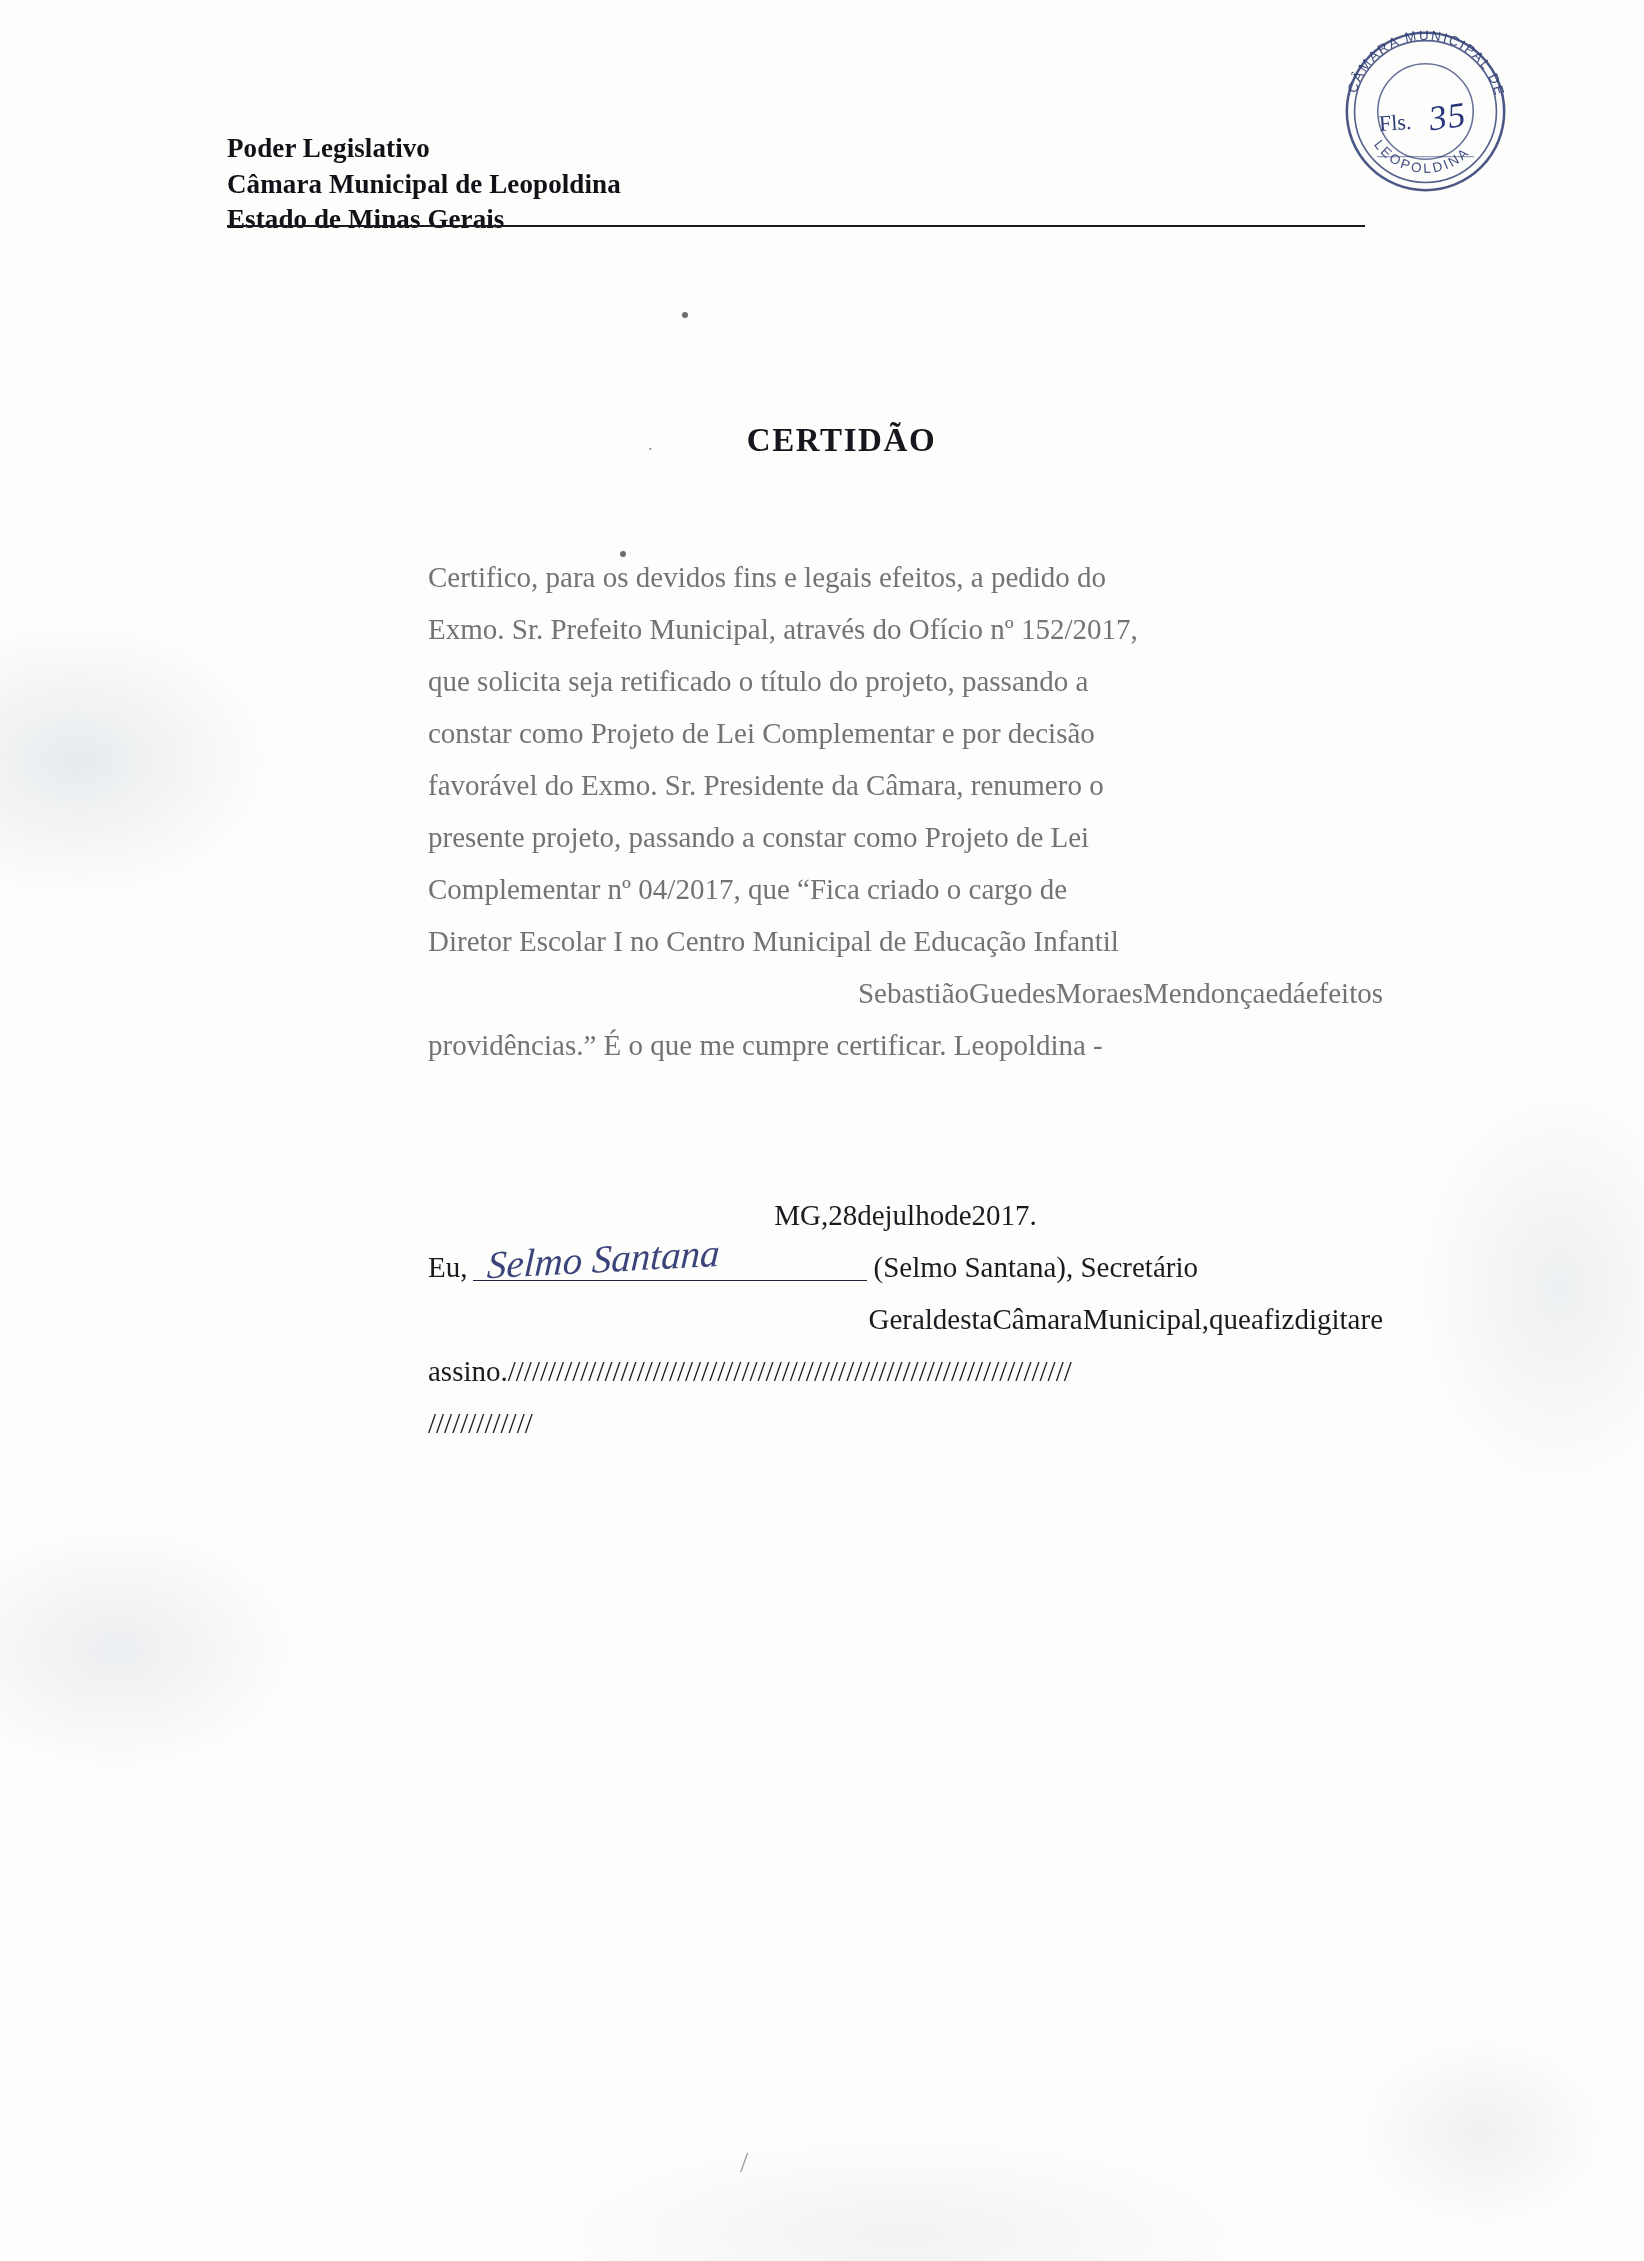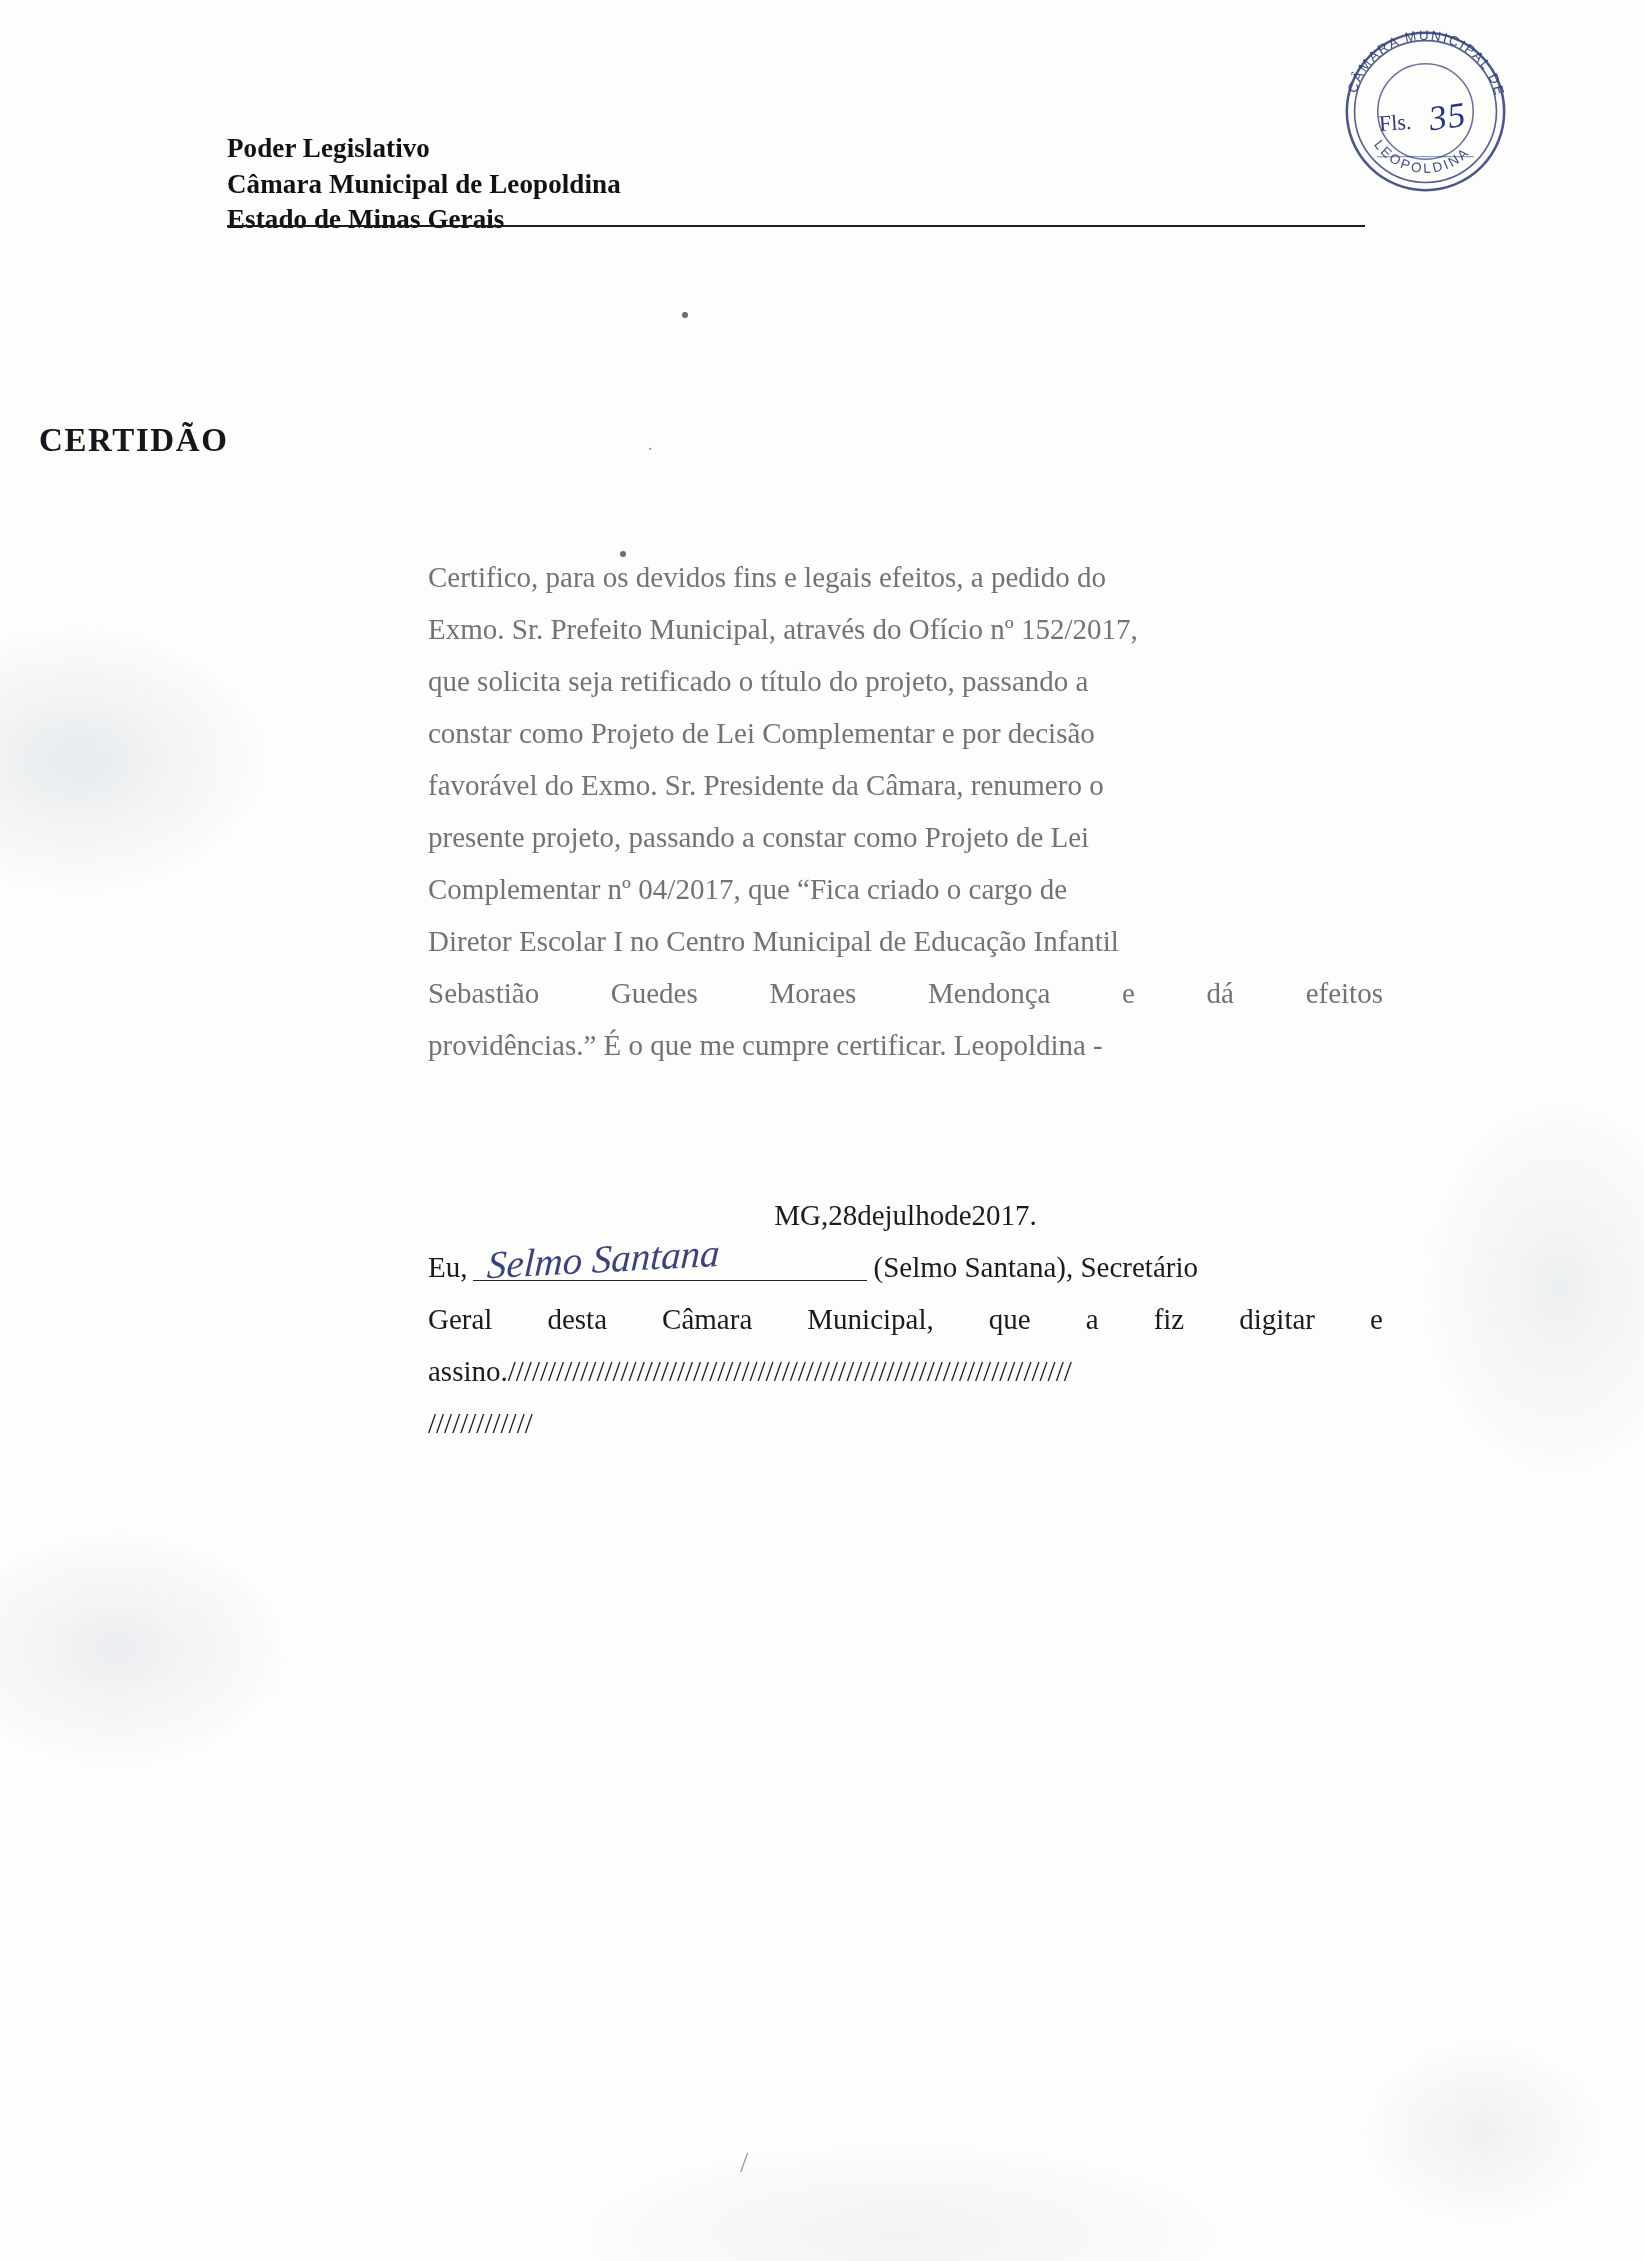--- a/index.html
+++ b/index.html
@@ -79,20 +79,21 @@
     color: #26357a;
     font-style: italic;
     transform: rotate(-8deg);
     letter-spacing: 1.3px;
   }
   .doc-title {
     position: absolute;
     left: 0;
     top: 422px;
     width: 1644px;
+    text-align: center;
     font-family: "Liberation Serif", serif;
     font-weight: bold;
     font-size: 33px;
     letter-spacing: 1.6px;
     padding-left: 39px;
     box-sizing: border-box;
   }
   .body-text {
     position: absolute;
     left: 428px;
@@ -148,21 +149,21 @@
     font-family: "Liberation Serif", serif;
     font-size: 39px;
     font-style: italic;
     color: #2a3570;
     transform: rotate(-3deg) skewX(-6deg);
     white-space: nowrap;
     opacity: 0.92;
   }
   .row-justified {
     display: flex;
-    justify-content: space-between;
+    justify-content: flex-end;
     width: 100%;
   }
   .slashes {
     word-break: break-all;
     letter-spacing: 0px;
   }
   .dot-mark {
     position: absolute;
     width: 5.8px;
     height: 5.8px;

